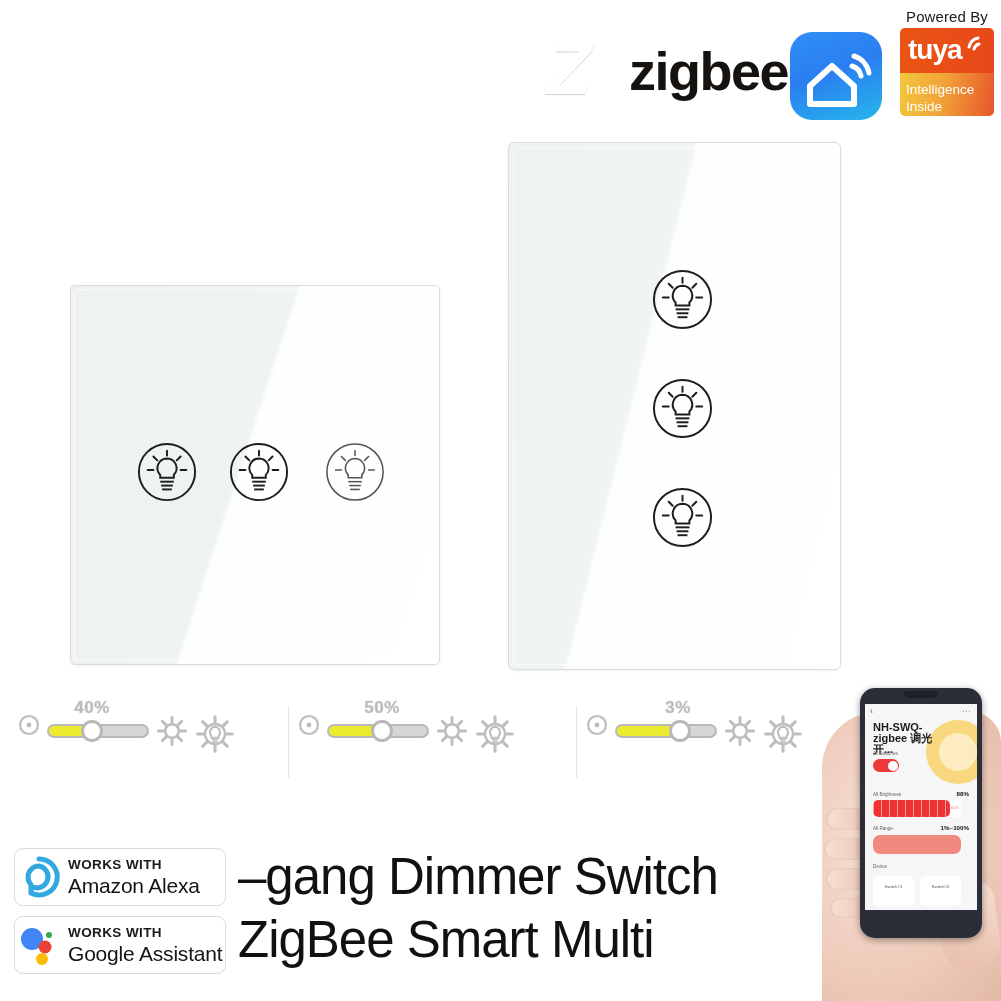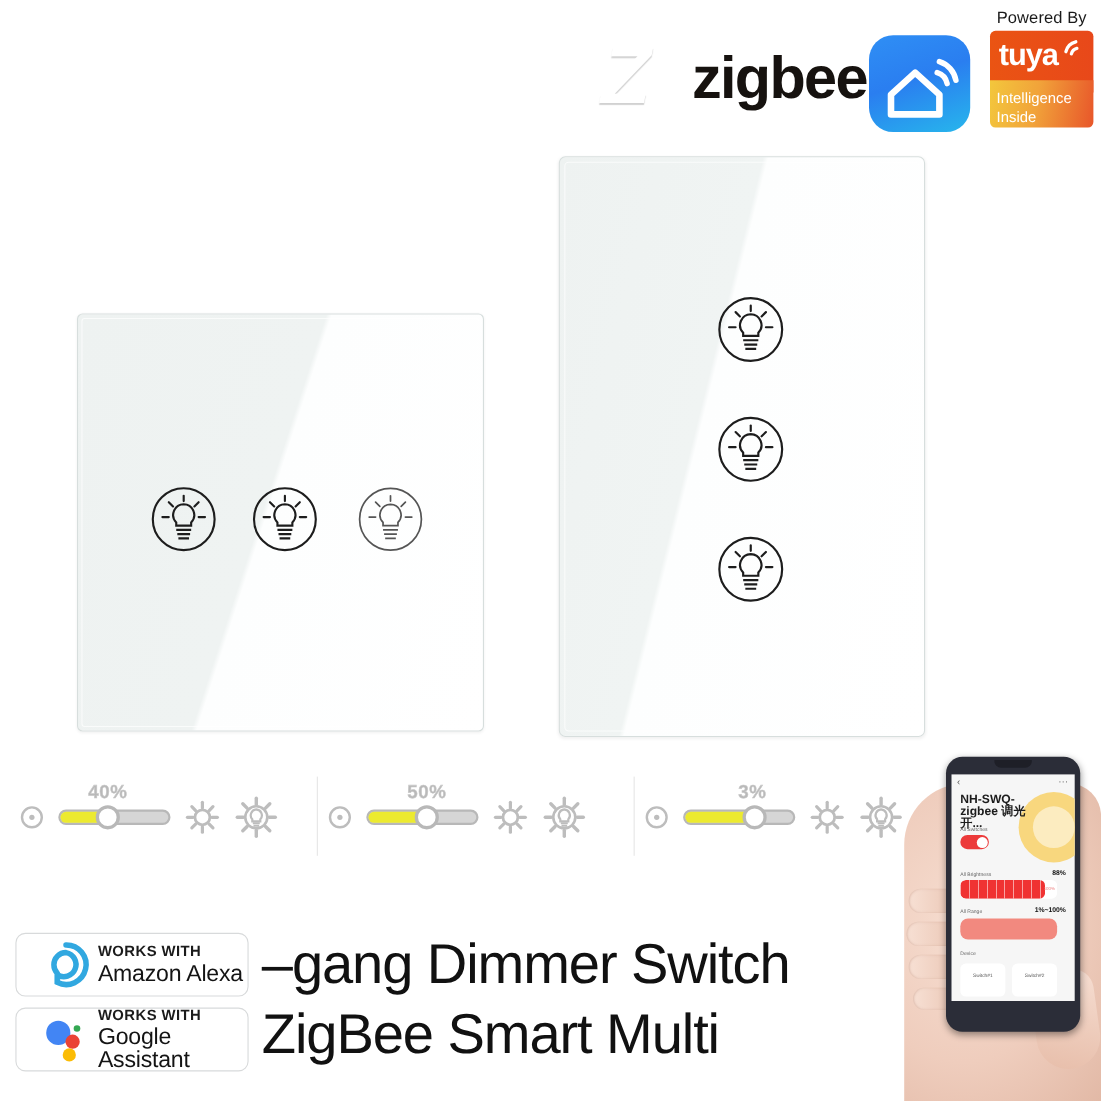--- a/index.html
+++ b/index.html
@@ -105,21 +105,21 @@
   }
   .us-btn { position: absolute; left: 142px; width: 63px; height: 63px; }
   .us-btn.b1 { top: 125px; }
   .us-btn.b2 { top: 234px; }
   .us-btn.b3 { top: 343px; }
 
   .bulb-btn svg { width: 100%; height: 100%; display: block; }
 
   
   .dimmers { position: absolute; left: 0px; top: 698px; width: 840px; height: 90px; }
-  .dimmer { position: absolute; top: 0; height: 90px; display: flex; align-items: center; gap: 6px; }
+  .dimmer { position: absolute; top: 16px; height: 90px; display: flex; align-items: flex-start; }
   .dim-1 { left: 18px; }
   .dim-2 { left: 298px; }
   .dim-3 { left: 586px; }
   .dim-divider { position: absolute; top: 8px; width: 1px; height: 72px; background: #e6e6e6; }
   .dim-div-1 { left: 288px; }
   .dim-div-2 { left: 576px; }
 
   .dim-power { width: 22px; height: 22px; flex: 0 0 22px; margin-right: 7px; }
   .dim-track-wrap { position: relative; width: 102px; height: 34px; }
   .dim-track {
@@ -140,21 +140,21 @@
     -webkit-text-stroke: 0.5px #c9c9c9;
   }
   .dim-icon { width: 34px; height: 34px; flex: 0 0 34px; margin-left: 6px; }
   .dim-icon.big { width: 40px; height: 40px; flex: 0 0 40px; }
 
   
   .compat { position: absolute; left: 14px; top: 848px; width: 212px; }
   .compat-badge {
     position: relative; width: 212px; height: 58px; border: 1px solid #d8dadb;
     border-radius: 9px; background: #fff; margin-bottom: 10px;
-    display: flex; align-items: center; padding-left: 21px;
+    display: flex; align-items: center; padding-left: 0;
   }
   .compat-logo { width: 48px; height: 48px; flex: 0 0 48px; margin-right: 5px; }
   .compat-text { display: flex; flex-direction: column; line-height: 1; }
   .compat-works { font-size: 13.5px; font-weight: bold; color: #1b1b1b; letter-spacing: .4px; margin-bottom: 3px; }
   .compat-brand { font-size: 21px; color: #141414; letter-spacing: -.2px; }
 
   
   .product-title {
     position: absolute; left: 238px; top: 845px; width: 600px;
     font-size: 51px; line-height: 63px; color: #111; letter-spacing: -1px;

